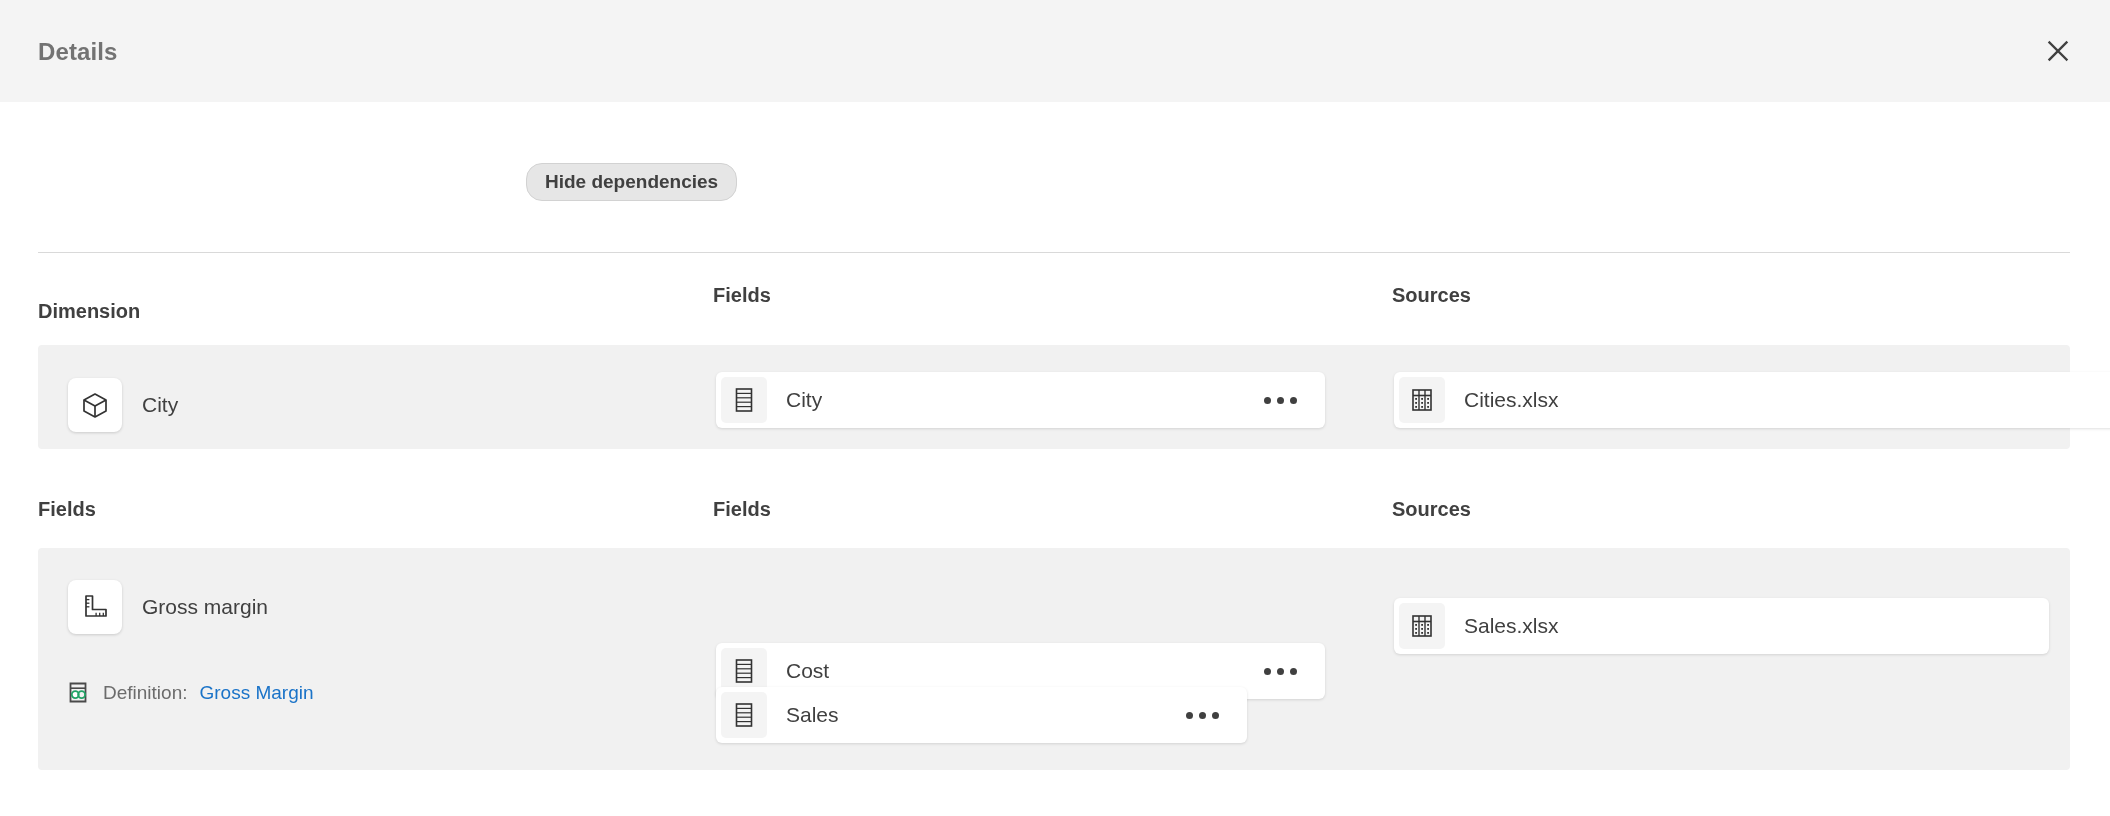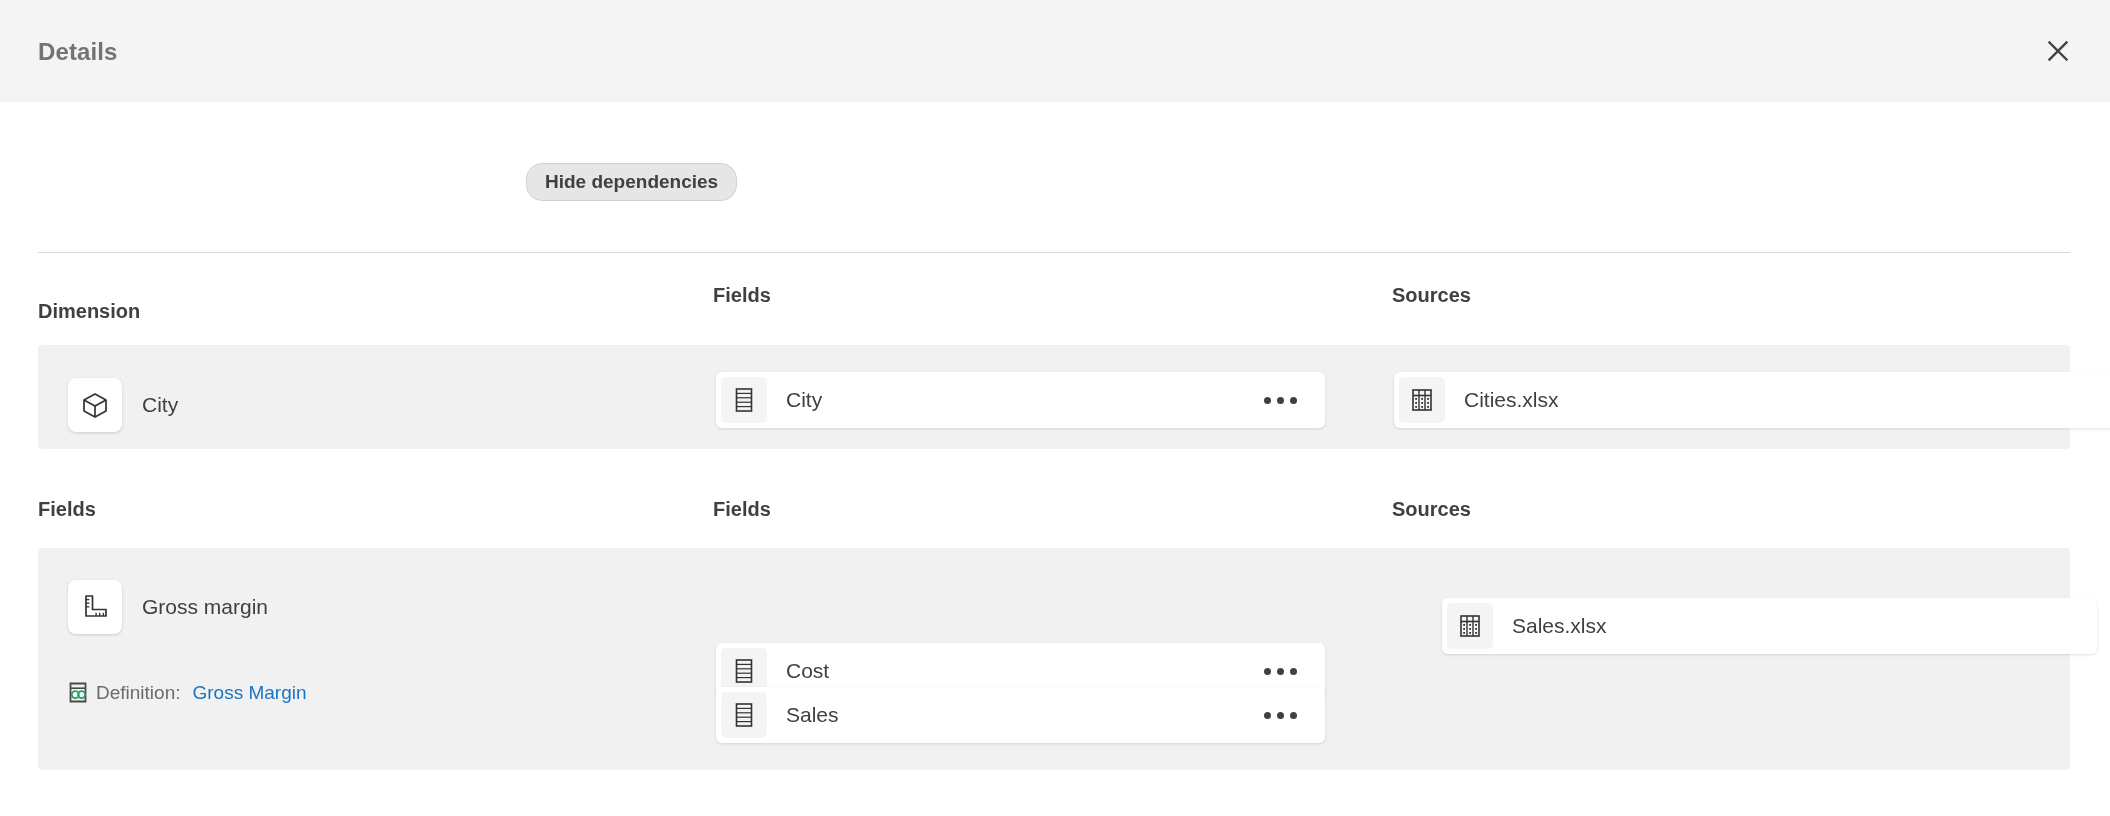--- a/index.html
+++ b/index.html
@@ -113,21 +113,21 @@
   .definition-row {
     position: absolute;
     display: flex;
     align-items: center;
     white-space: nowrap;
   }
   .definition-icon { display: block; flex: none; }
   .definition-label {
     font-size: 19px;
     color: #6c6c6c;
-    margin-left: 4px;
+    margin-left: 11px;
   }
   .definition-value {
     font-size: 19px;
     color: #1a73c8;
     margin-left: 12px;
     cursor: pointer;
   }
 
   
   .card {
@@ -300,41 +300,41 @@
       </svg>
     </div>
     <div class="card-label">Cost</div>
     <div class="card-menu">
       <i></i>
       <i></i>
       <i></i>
     </div>
   </div>
 
-  <div class="card" style="left:716px; top:687px; width:609px;">
+  <div class="card" style="left:716px; top:687px; width:531px;">
     <div class="card-tile">
       <svg width="26" height="28" viewBox="0 0 26 28">
         <rect x="5.5" y="3" width="15" height="22" fill="none" stroke="#333333" stroke-width="1.6"></rect>
         <g stroke="#333333" stroke-width="1.2">
           <line x1="5.5" y1="7.4" x2="20.5" y2="7.4"></line>
           <line x1="5.5" y1="11.8" x2="20.5" y2="11.8"></line>
           <line x1="5.5" y1="16.2" x2="20.5" y2="16.2"></line>
           <line x1="5.5" y1="20.6" x2="20.5" y2="20.6"></line>
         </g>
       </svg>
     </div>
     <div class="card-label">Sales</div>
     <div class="card-menu">
       <i></i>
       <i></i>
       <i></i>
     </div>
   </div>
 
-  <div class="card" style="left:1394px; top:598px; width:655px;margin-left:48px;">
+  <div class="card" style="left:1394px; top:598px; width:655px;">
     <div class="card-tile">
       <svg width="26" height="28" viewBox="0 0 26 28">
         <rect x="4" y="4" width="18" height="20" fill="none" stroke="#333333" stroke-width="1.6"></rect>
         <line x1="4" y1="9.5" x2="22" y2="9.5" stroke="#333333" stroke-width="1.6"></line>
         <line x1="10" y1="4" x2="10" y2="24" stroke="#333333" stroke-width="1.4"></line>
         <line x1="16" y1="4" x2="16" y2="24" stroke="#333333" stroke-width="1.4"></line>
         <g fill="#333333">
           <rect x="6.2" y="12" width="1.8" height="1.8"></rect>
           <rect x="6.2" y="16" width="1.8" height="1.8"></rect>
           <rect x="6.2" y="20" width="1.8" height="1.8"></rect>

